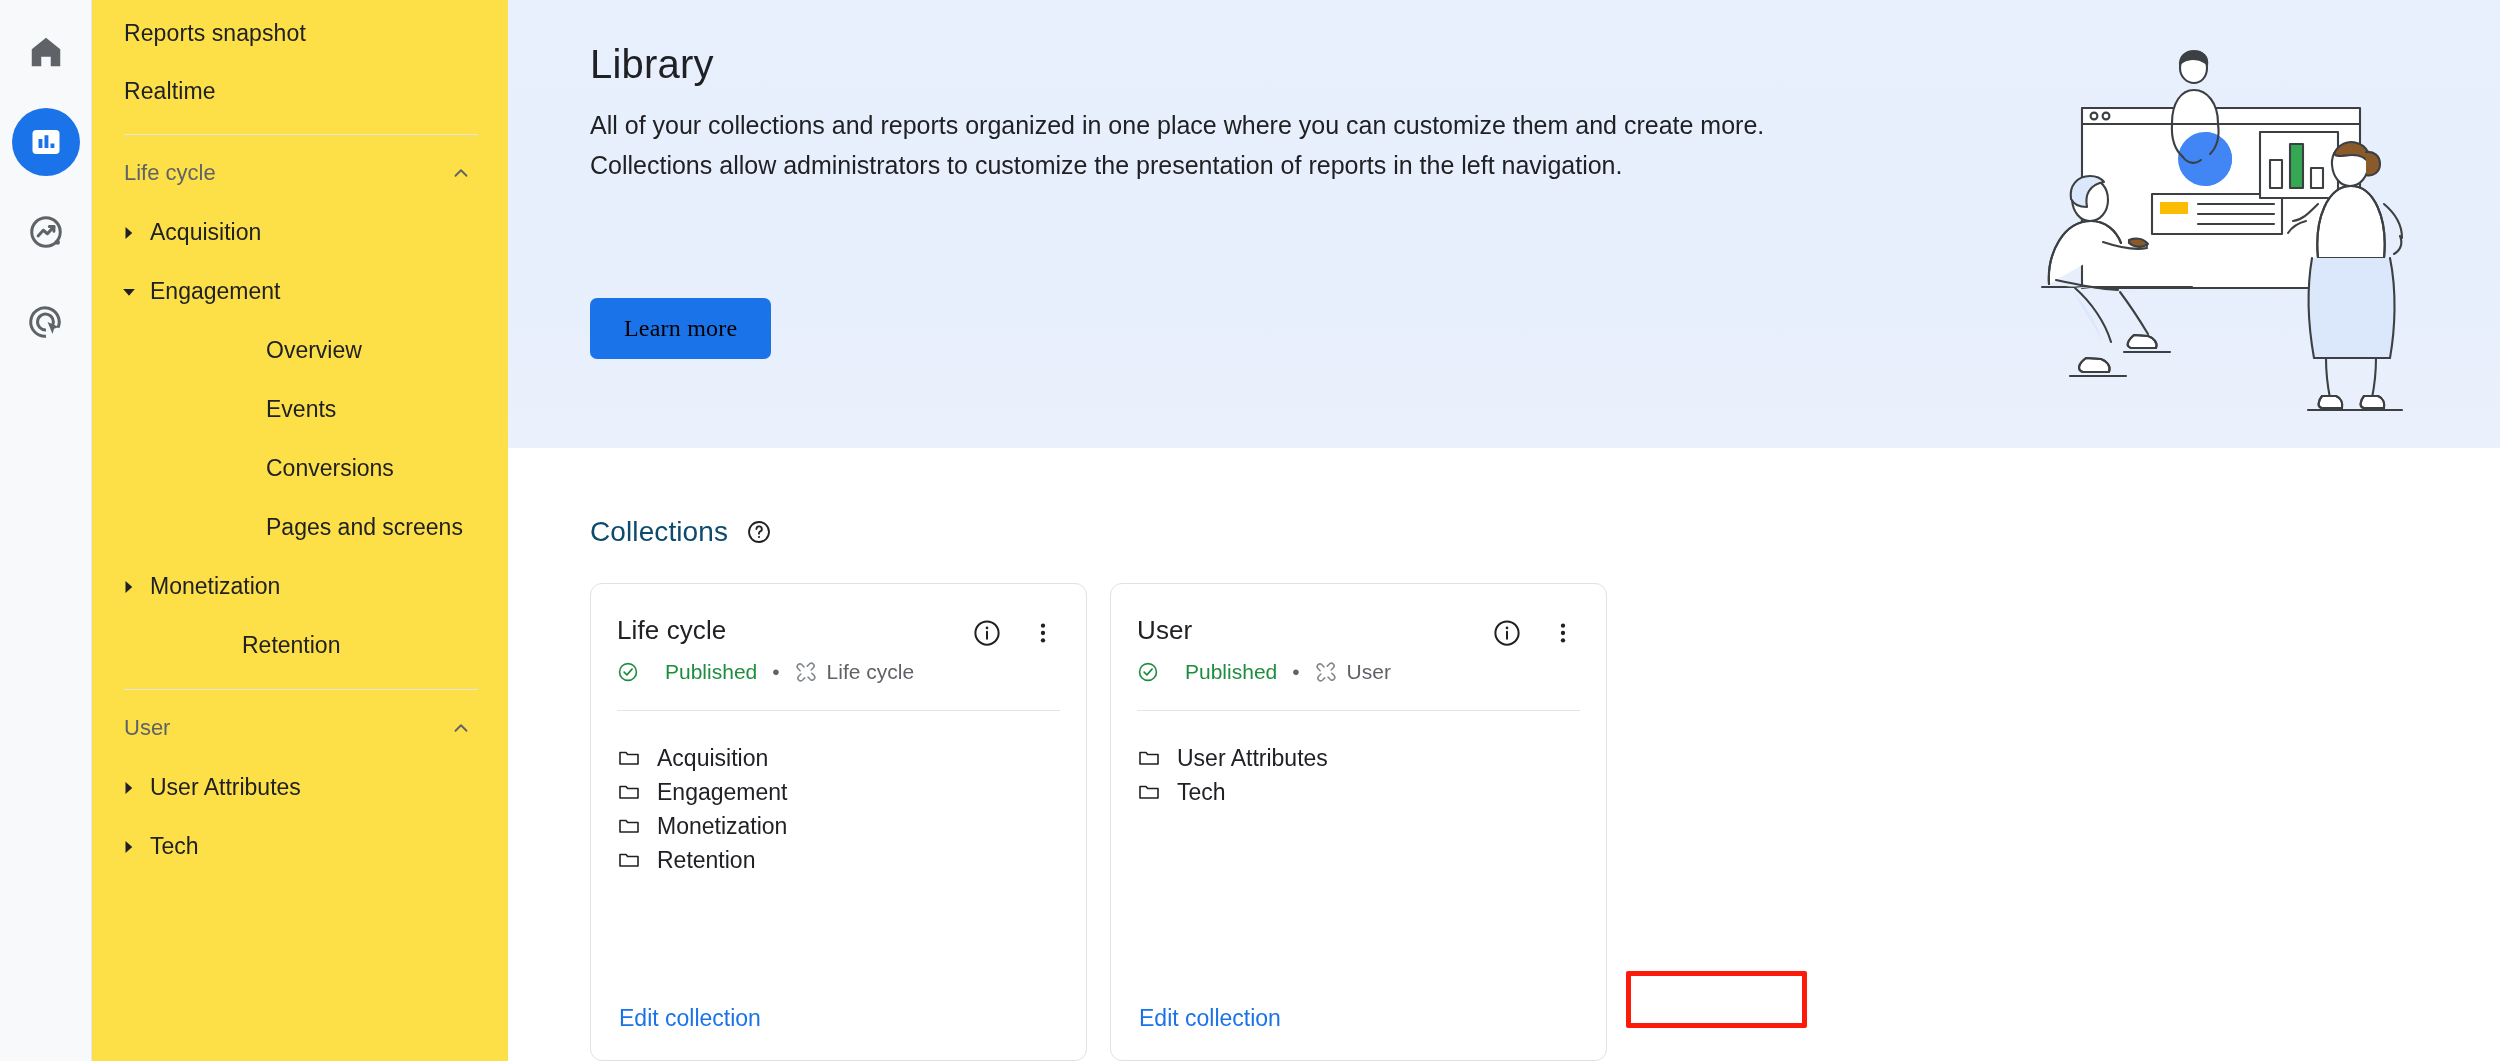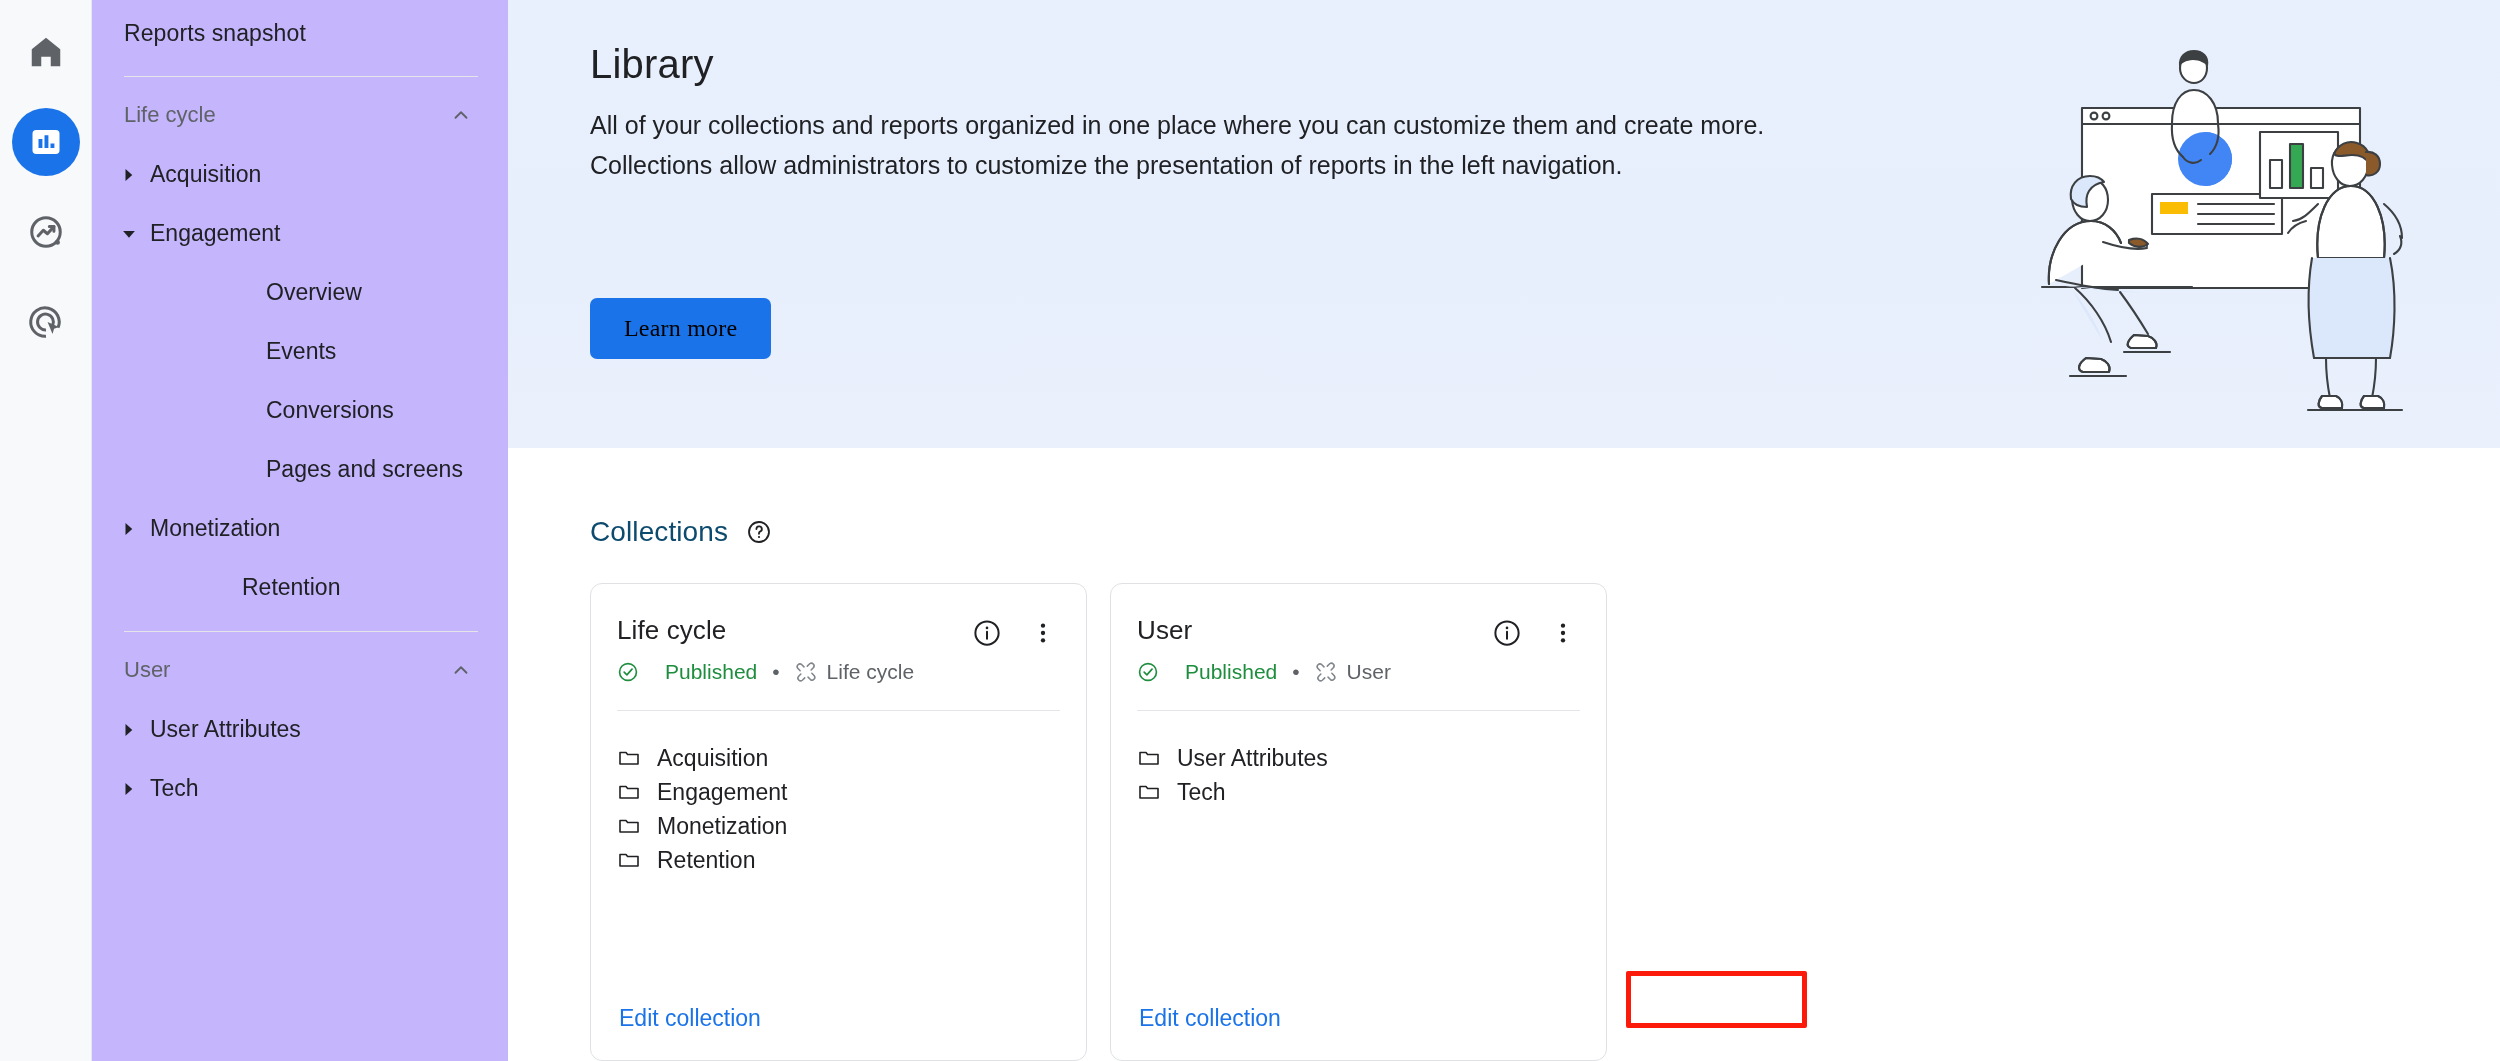--- a/index.html
+++ b/index.html
@@ -24,21 +24,21 @@
     width: 68px; height: 68px; margin-bottom: 22px;
     display: flex; align-items: center; justify-content: center;
     border-radius: 50%;
   }
   .rail-btn.active { background: #1a73e8; }
   .rail-btn svg { display: block; }
 
   
   .sidebar {
     width: 416px; flex: 0 0 416px; height: 1061px;
-    background: #c4b5fd;
+    background: #fde047;
     padding-top: 4px;
     overflow: hidden;
     position: relative;
   }
   .nav-item {
     display: flex; align-items: center;
     height: 58px;
     padding-left: 32px;
     font-size: 23px; color: #202124;
     letter-spacing: .1px;
@@ -193,20 +193,23 @@
         <path d="M16.2 14.1A5 5 0 1 0 12 17"></path>
         <path d="M13 12l7.2 3.2-3.1 1.1-1 3.2L13 12z" fill="#5f6368" stroke="none"></path>
       </svg>
     </div>
   </div>
 
   <div class="sidebar">
 
     <div class="nav-item top">
       <span>Reports snapshot</span>
+    </div>
+    <div class="nav-item top">
+      <span>Realtime</span>
     </div>
 
     <div class="nav-divider"></div>
 
     <div class="nav-section">
       <span>Life cycle</span>
       <span class="chev">
         <svg width="22" height="22" viewBox="0 0 24 24" fill="none" stroke="#5f6368" stroke-width="2" stroke-linecap="round" stroke-linejoin="round">
             <polyline points="6 15 12 9 18 15"></polyline>
           </svg>

